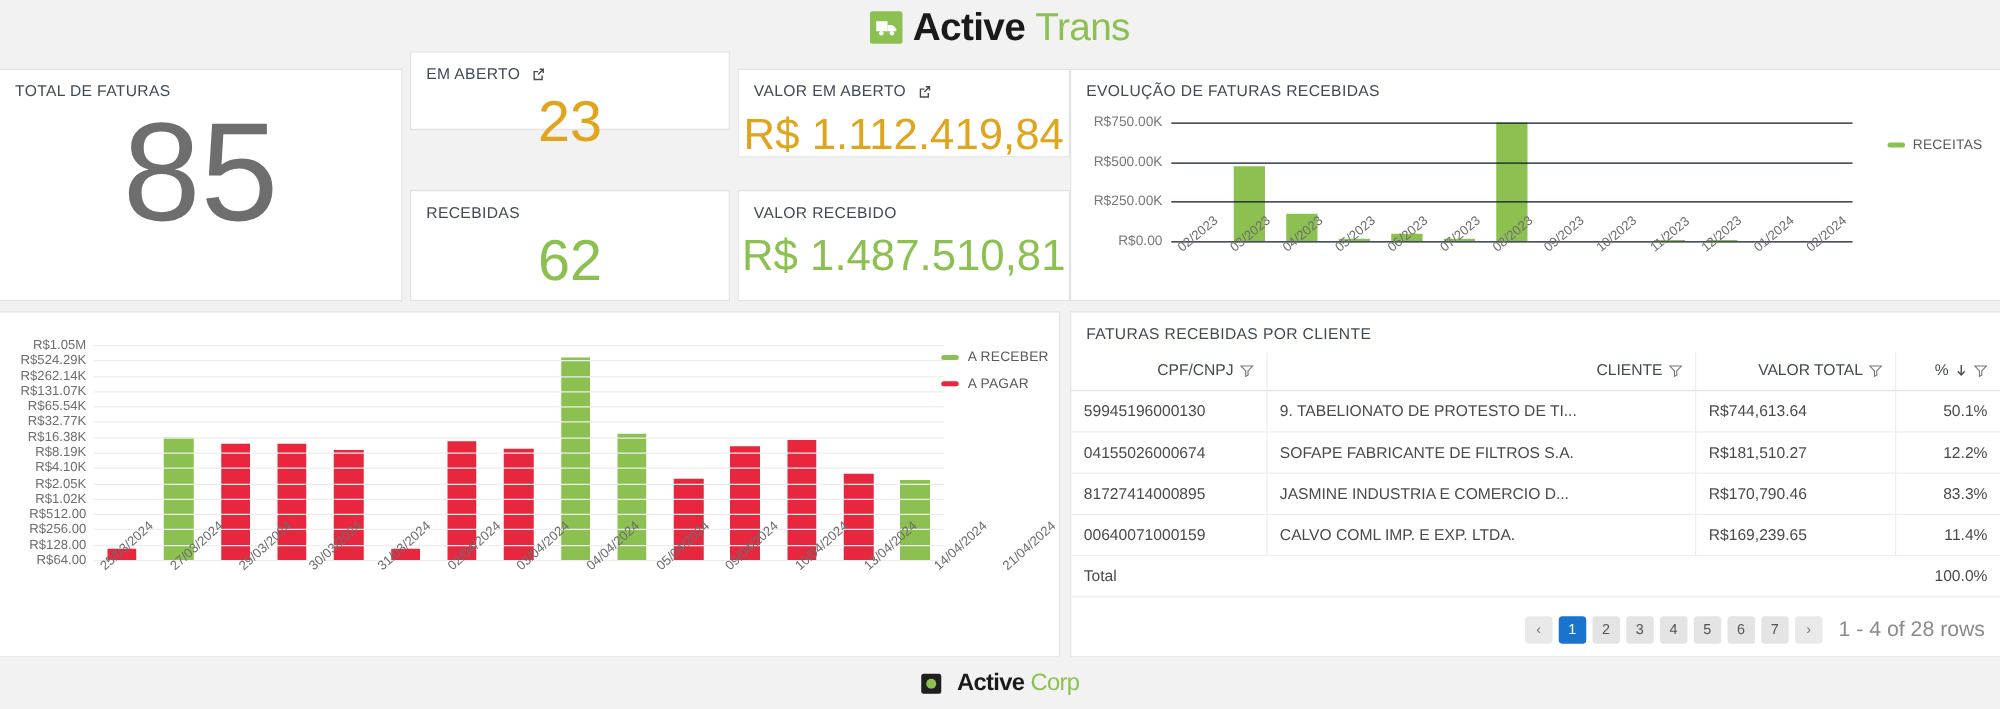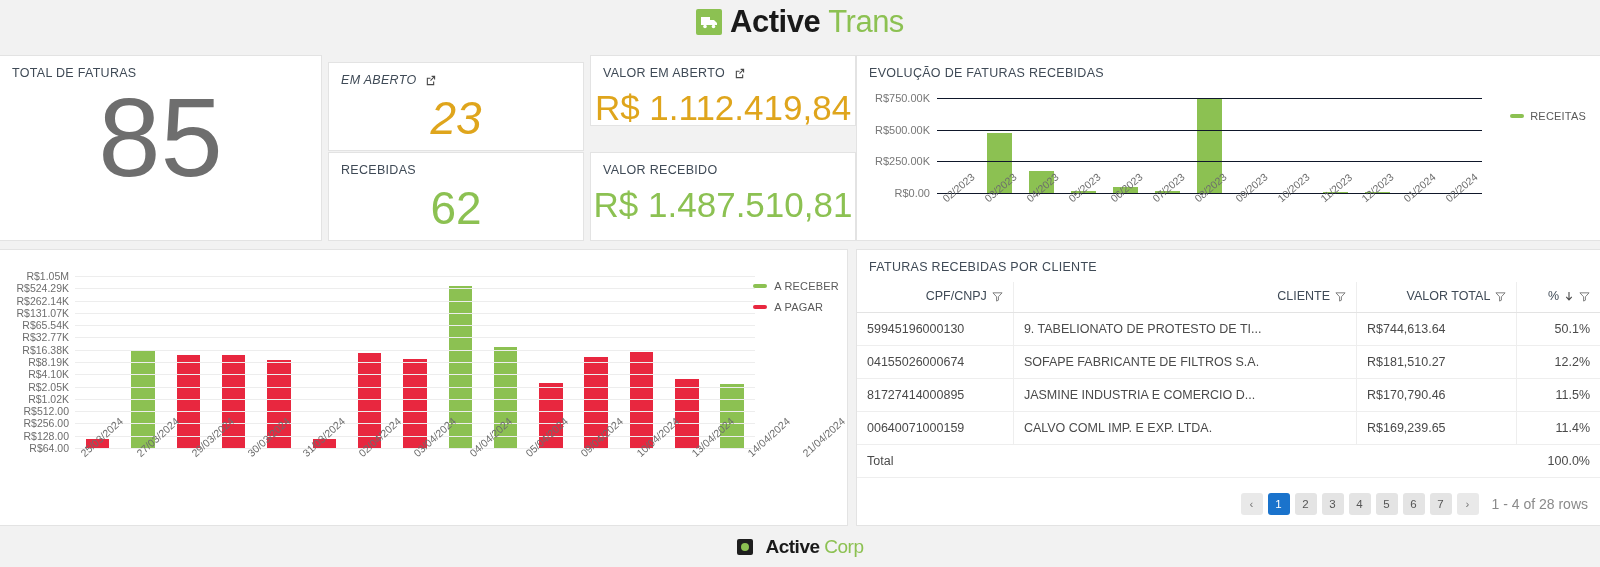--- a/index.html
+++ b/index.html
@@ -35,21 +35,21 @@
   }
   .ext-icon { display: inline-block; width: 13px; height: 13px; }
 
   
   .kpi-value {
     width: 100%; text-align: center; font-weight: 300; line-height: 1;
   }
   #card-total { left: 0; top: 55px; width: 322px; height: 186px; border-left: none; }
   #card-total .kpi-value { font-size: 112px; color: #6e6e6e; margin-top: 2px; }
 
-  #card-aberto { left: 328px; top: 62px; width: 256px; height: 89px; font-style: italic; }
+  #card-aberto { left: 328px; top: 41px; width: 256px; height: 63px; }
   #card-aberto .kpi-value { font-size: 46px; color: #dfa51c; margin-top: 8px; }
 
   #card-recebidas { left: 328px; top: 152px; width: 256px; height: 89px; }
   #card-recebidas .kpi-value { font-size: 46px; color: #8cc152; margin-top: 8px; }
 
   #card-valor-aberto { left: 590px; top: 55px; width: 266px; height: 71px; }
   #card-valor-aberto .kpi-value { font-size: 35px; color: #dfa51c; margin-top: 10px; }
 
   #card-valor-recebido { left: 590px; top: 152px; width: 266px; height: 89px; }
   #card-valor-recebido .kpi-value { font-size: 35px; color: #8cc152; margin-top: 10px; }
@@ -137,21 +137,21 @@
     position: absolute; bottom: 10px; right: 12px;
     display: flex; align-items: center; gap: 5px;
   }
   .pg {
     min-width: 22px; height: 22px; border-radius: 3px; background: #e4e4e4;
     color: #555; font-size: 11.5px; display: flex; align-items: center;
     justify-content: center; padding: 0 5px;
   }
   .pg.active { background: #1a73cc; color: #fff; }
   .pg.nav { background: #e9e9e9; color: #777; }
-  .pg-info { font-size: 14px; color: #8a8a8a; margin-left: 8px; }
+  .pg-info { font-size: 17px; color: #8a8a8a; margin-left: 8px; }
 
   
   .footer {
     position: absolute; left: 0; right: 0; bottom: 0; height: 41px;
     display: flex; align-items: center; justify-content: center; background: #f2f2f2;
   }
   .footer .brand-text { font-size: 19px; }
   .footer-mark {
     width: 16px; height: 16px; background: #1f1f1f; border-radius: 2px;
     display: flex; align-items: center; justify-content: center; margin-right: 5px;
@@ -545,21 +545,21 @@
           <tr>
             <td class="">04155026000674</td>
             <td class="lft">SOFAPE FABRICANTE DE FILTROS S.A.</td>
             <td class="lft">R$181,510.27</td>
             <td class="lft num">12.2%</td>
           </tr>
           <tr>
             <td class="">81727414000895</td>
             <td class="lft">JASMINE INDUSTRIA E COMERCIO D...</td>
             <td class="lft">R$170,790.46</td>
-            <td class="lft num">11.5%</td>
+            <td class="lft num">83.3%</td>
           </tr>
           <tr>
             <td class="">00640071000159</td>
             <td class="lft">CALVO COML IMP. E EXP. LTDA.</td>
             <td class="lft">R$169,239.65</td>
             <td class="lft num">11.4%</td>
           </tr>
         </tbody>
       <tfoot>
         <tr class="total-row">

